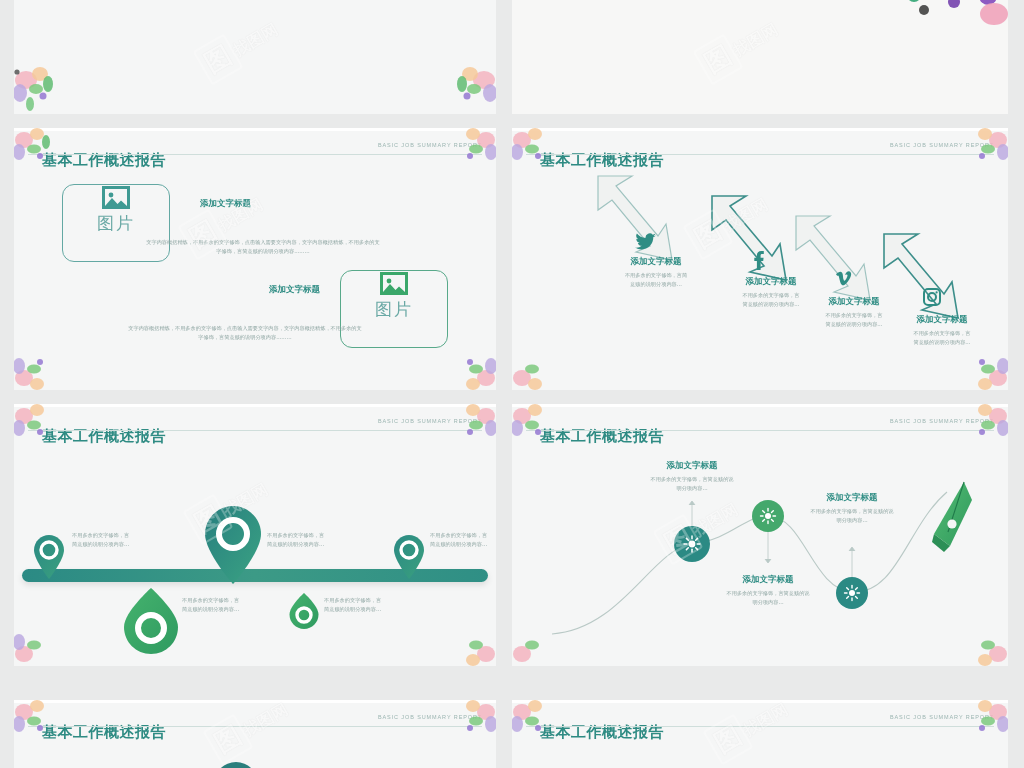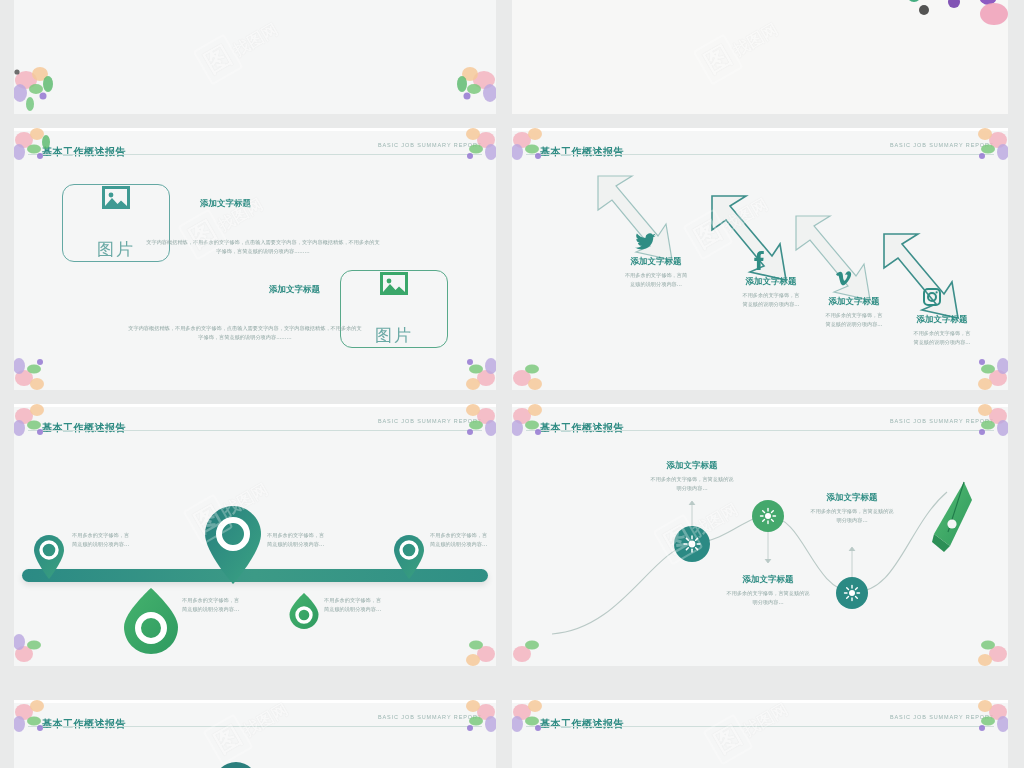--- a/index.html
+++ b/index.html
@@ -21,22 +21,22 @@
     content:"";position:absolute;left:0;top:0;right:0;height:3px;
     background:#ffffff;
   }
   .slide-inner{position:absolute;inset:0;}
 
   
   .sheader{
     position:absolute;left:0;right:0;top:8px;height:30px;
   }
   .stitle{
-    position:absolute;left:28px;top:9px;
-    font-size:10px;font-weight:bold;color:#2e8b83;
+    position:absolute;left:28px;top:15px;
+    font-size:15px;font-weight:bold;color:#2e8b83;
     letter-spacing:.5px;white-space:nowrap;
     font-family:"DejaVu Sans","Liberation Sans",sans-serif;
   }
   .ssub{
     position:absolute;right:14px;top:6px;
     font-size:5.5px;color:#9bb5b1;letter-spacing:.9px;white-space:nowrap;
   }
   .hrule{
     position:absolute;left:14px;right:14px;top:26px;height:1px;
     background:#cfdedb;
@@ -57,21 +57,21 @@
   }
   .b-text{
     font-size:5.2px;color:#8fa6a3;line-height:1.75;
     font-family:"DejaVu Sans","Liberation Sans",sans-serif;
   }
   .bigfloral{position:absolute;pointer-events:none;}
 
   
   .picbox{
     position:absolute;border:1.4px solid #63a8a3;border-radius:12px;
-    display:flex;flex-direction:column;align-items:center;justify-content:space-between;
+    display:flex;flex-direction:column;align-items:center;justify-content:flex-start;
     gap:2px;
   }
   .pic-cn{font-size:17px;letter-spacing:2px;
     font-family:"DejaVu Sans","Liberation Sans",sans-serif;}
 
   
   .arrowItem{position:absolute;text-align:center;width:110px;}
 
   
   .pinbar{

